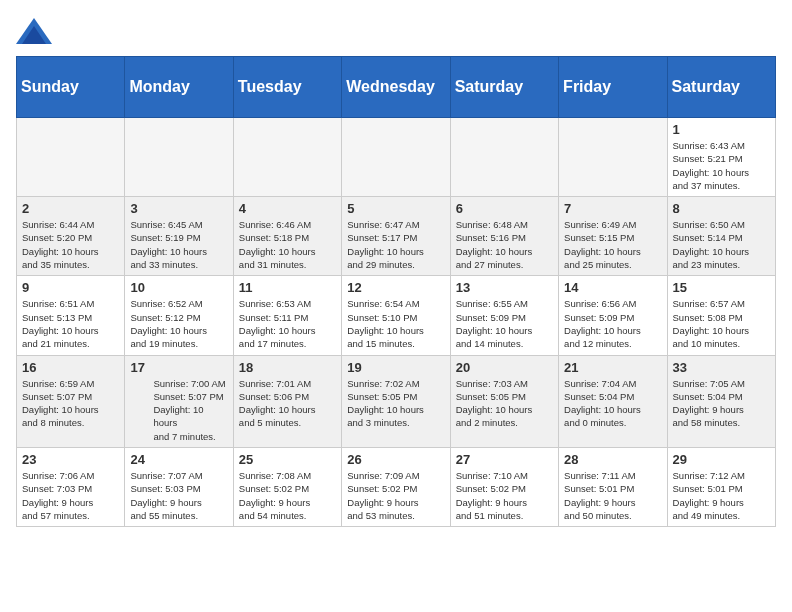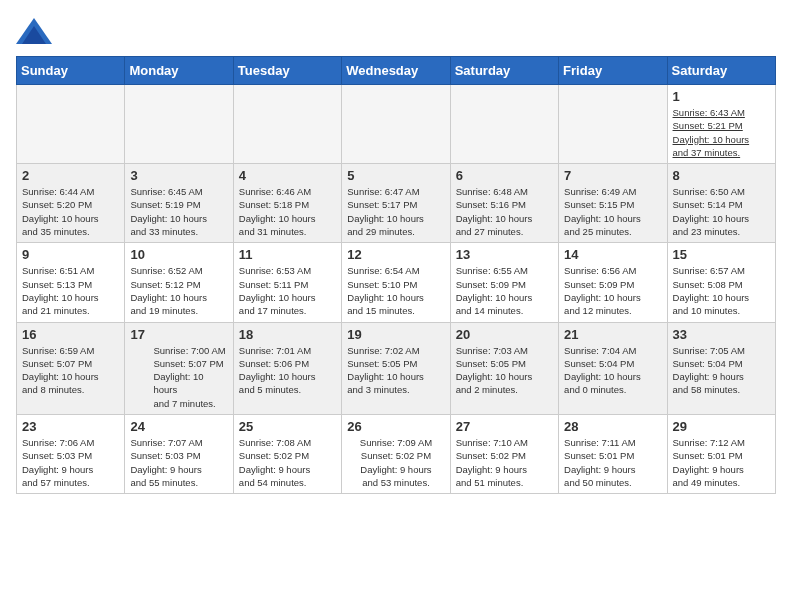--- a/index.html
+++ b/index.html
@@ -38,23 +38,23 @@
       color: #555;
     }
     .calendar {
       width: 100%;
       border-collapse: collapse;
       border: 1px solid #ccc;
     }
     .calendar th {
       background: #2a6abf;
       color: #fff;
-      font-size: 13px;
+      font-size: 16px;
       font-weight: bold;
-      padding: 6px 4px;
+      padding: 21px 4px;
       text-align: left;
       border: 1px solid #1e559e;
     }
     .calendar td {
       border: 1px solid #ccc;
       vertical-align: top;
       padding: 4px 5px;
       width: 108px;
       min-height: 80px;
       background: #fff;
@@ -114,21 +114,21 @@
   <tbody id="calendar-body">
   <tr>
         <td class="empty"></td>
         <td class="empty"></td>
         <td class="empty"></td>
         <td class="empty"></td>
         <td class="empty"></td>
         <td class="empty"></td>
         <td>
           <span class="day-number">1</span>
-          <div class="day-info" style="white-space: pre-line; text-decoration: underline;">Sunrise: 6:43 AM
+          <div class="day-info" style="white-space: pre-line;">Sunrise: 6:43 AM
 Sunset: 5:21 PM
 Daylight: 10 hours
 and 37 minutes.</div>
         </td>
       </tr>
       <tr class="row-shaded">
         <td>
           <span class="day-number">2</span>
           <div class="day-info" style="white-space: pre-line;">Sunrise: 6:44 AM
 Sunset: 5:20 PM
@@ -277,41 +277,41 @@
           <div class="day-info" style="white-space: pre-line;">Sunrise: 7:05 AM
 Sunset: 5:04 PM
 Daylight: 9 hours
 and 58 minutes.</div>
         </td>
       </tr>
       <tr>
         <td>
           <span class="day-number">23</span>
           <div class="day-info" style="white-space: pre-line;">Sunrise: 7:06 AM
-Sunset: 5:03 PM
+Sunset: 7:03 PM
 Daylight: 9 hours
 and 57 minutes.</div>
         </td>
         <td>
           <span class="day-number">24</span>
           <div class="day-info" style="white-space: pre-line;">Sunrise: 7:07 AM
 Sunset: 5:03 PM
 Daylight: 9 hours
 and 55 minutes.</div>
         </td>
         <td>
           <span class="day-number">25</span>
           <div class="day-info" style="white-space: pre-line;">Sunrise: 7:08 AM
 Sunset: 5:02 PM
 Daylight: 9 hours
 and 54 minutes.</div>
         </td>
         <td>
           <span class="day-number">26</span>
-          <div class="day-info" style="white-space: pre-line; text-align: center;">Sunrise: 7:09 AM
+          <div class="day-info" style="white-space: pre-line;">Sunrise: 7:09 AM
 Sunset: 5:02 PM
 Daylight: 9 hours
 and 53 minutes.</div>
         </td>
         <td>
           <span class="day-number">27</span>
           <div class="day-info" style="white-space: pre-line;">Sunrise: 7:10 AM
 Sunset: 5:02 PM
 Daylight: 9 hours
 and 51 minutes.</div>

